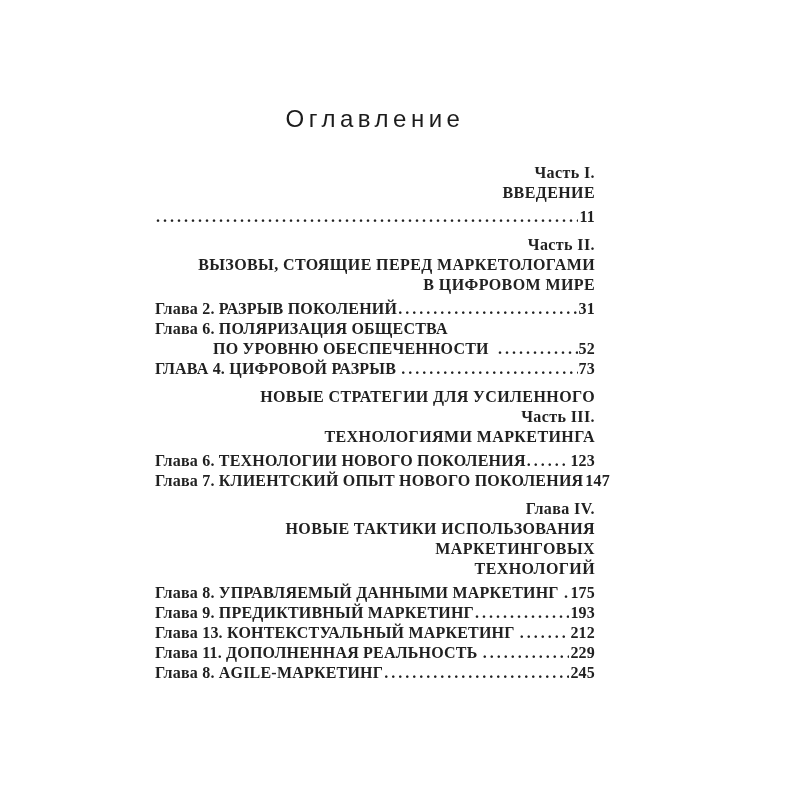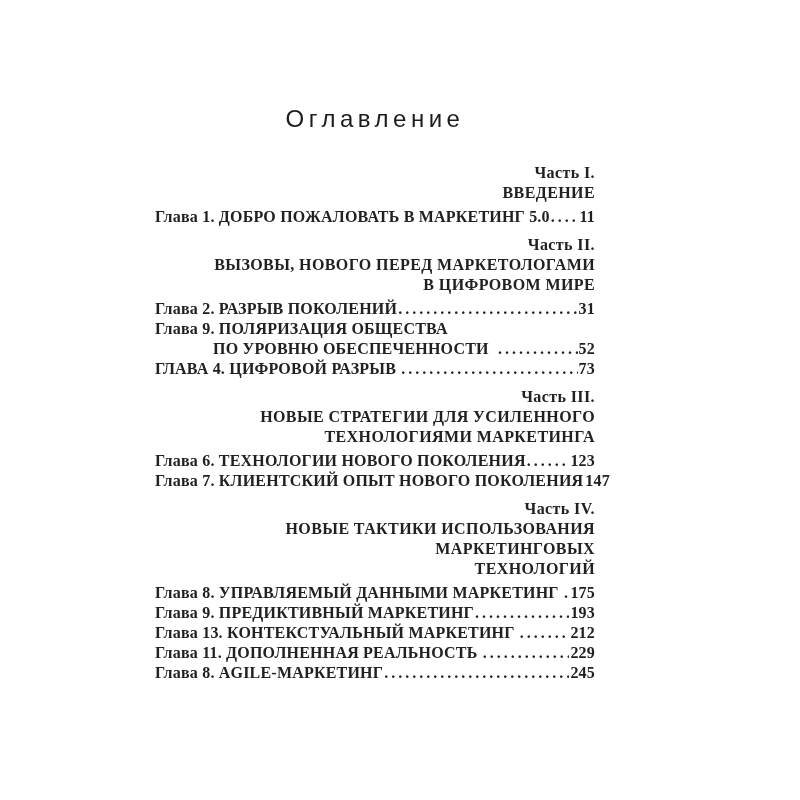--- a/index.html
+++ b/index.html
@@ -79,78 +79,77 @@
 
     <h1 class="title">Оглавление</h1>
 
     <section class="part first">
       <div class="part-head">
         <div>Часть I.</div>
         <div>ВВЕДЕНИЕ</div>
       </div>
       <div class="entries">
         <div class="entry">
-          <span class="label">Глава 1. ДОБРО ПОЖАЛОВАТЬ В МАРКЕТИНГ 5.0</span>
           <span class="leader"></span>
           <span class="page-num">11</span>
         </div>
       </div>
     </section>
 
     <section class="part">
       <div class="part-head">
         <div>Часть II.</div>
-        <div>ВЫЗОВЫ, НОВОГО ПЕРЕД МАРКЕТОЛОГАМИ</div>
+        <div>ВЫЗОВЫ, СТОЯЩИЕ ПЕРЕД МАРКЕТОЛОГАМИ</div>
         <div>В ЦИФРОВОМ МИРЕ</div>
       </div>
       <div class="entries">
         <div class="entry">
           <span class="label">Глава 2. РАЗРЫВ ПОКОЛЕНИЙ</span>
           <span class="leader"></span>
           <span class="page-num">31</span>
         </div>
         <div class="entry no-page">
-          <span class="label">Глава 9. ПОЛЯРИЗАЦИЯ ОБЩЕСТВА</span>
+          <span class="label">Глава 6. ПОЛЯРИЗАЦИЯ ОБЩЕСТВА</span>
         </div>
         <div class="entry continuation">
           <span class="label">ПО УРОВНЮ ОБЕСПЕЧЕННОСТИ  </span>
           <span class="leader"></span>
           <span class="page-num">52</span>
         </div>
         <div class="entry">
           <span class="label">ГЛАВА 4. ЦИФРОВОЙ РАЗРЫВ </span>
           <span class="leader"></span>
           <span class="page-num">73</span>
         </div>
       </div>
     </section>
 
     <section class="part">
       <div class="part-head">
+        <div>НОВЫЕ СТРАТЕГИИ ДЛЯ УСИЛЕННОГО</div>
         <div>Часть III.</div>
-        <div>НОВЫЕ СТРАТЕГИИ ДЛЯ УСИЛЕННОГО</div>
         <div>ТЕХНОЛОГИЯМИ МАРКЕТИНГА</div>
       </div>
       <div class="entries">
         <div class="entry">
           <span class="label">Глава 6. ТЕХНОЛОГИИ НОВОГО ПОКОЛЕНИЯ</span>
           <span class="leader"></span>
           <span class="page-num">123</span>
         </div>
         <div class="entry">
           <span class="label">Глава 7. КЛИЕНТСКИЙ ОПЫТ НОВОГО ПОКОЛЕНИЯ</span>
           <span class="leader"></span>
           <span class="page-num">147</span>
         </div>
       </div>
     </section>
 
     <section class="part">
       <div class="part-head">
-        <div>Часть IV.</div>
+        <div>Глава IV.</div>
         <div>НОВЫЕ ТАКТИКИ ИСПОЛЬЗОВАНИЯ МАРКЕТИНГОВЫХ</div>
         <div>ТЕХНОЛОГИЙ</div>
       </div>
       <div class="entries">
         <div class="entry">
           <span class="label">Глава 8. УПРАВЛЯЕМЫЙ ДАННЫМИ МАРКЕТИНГ </span>
           <span class="leader"></span>
           <span class="page-num">175</span>
         </div>
         <div class="entry">

